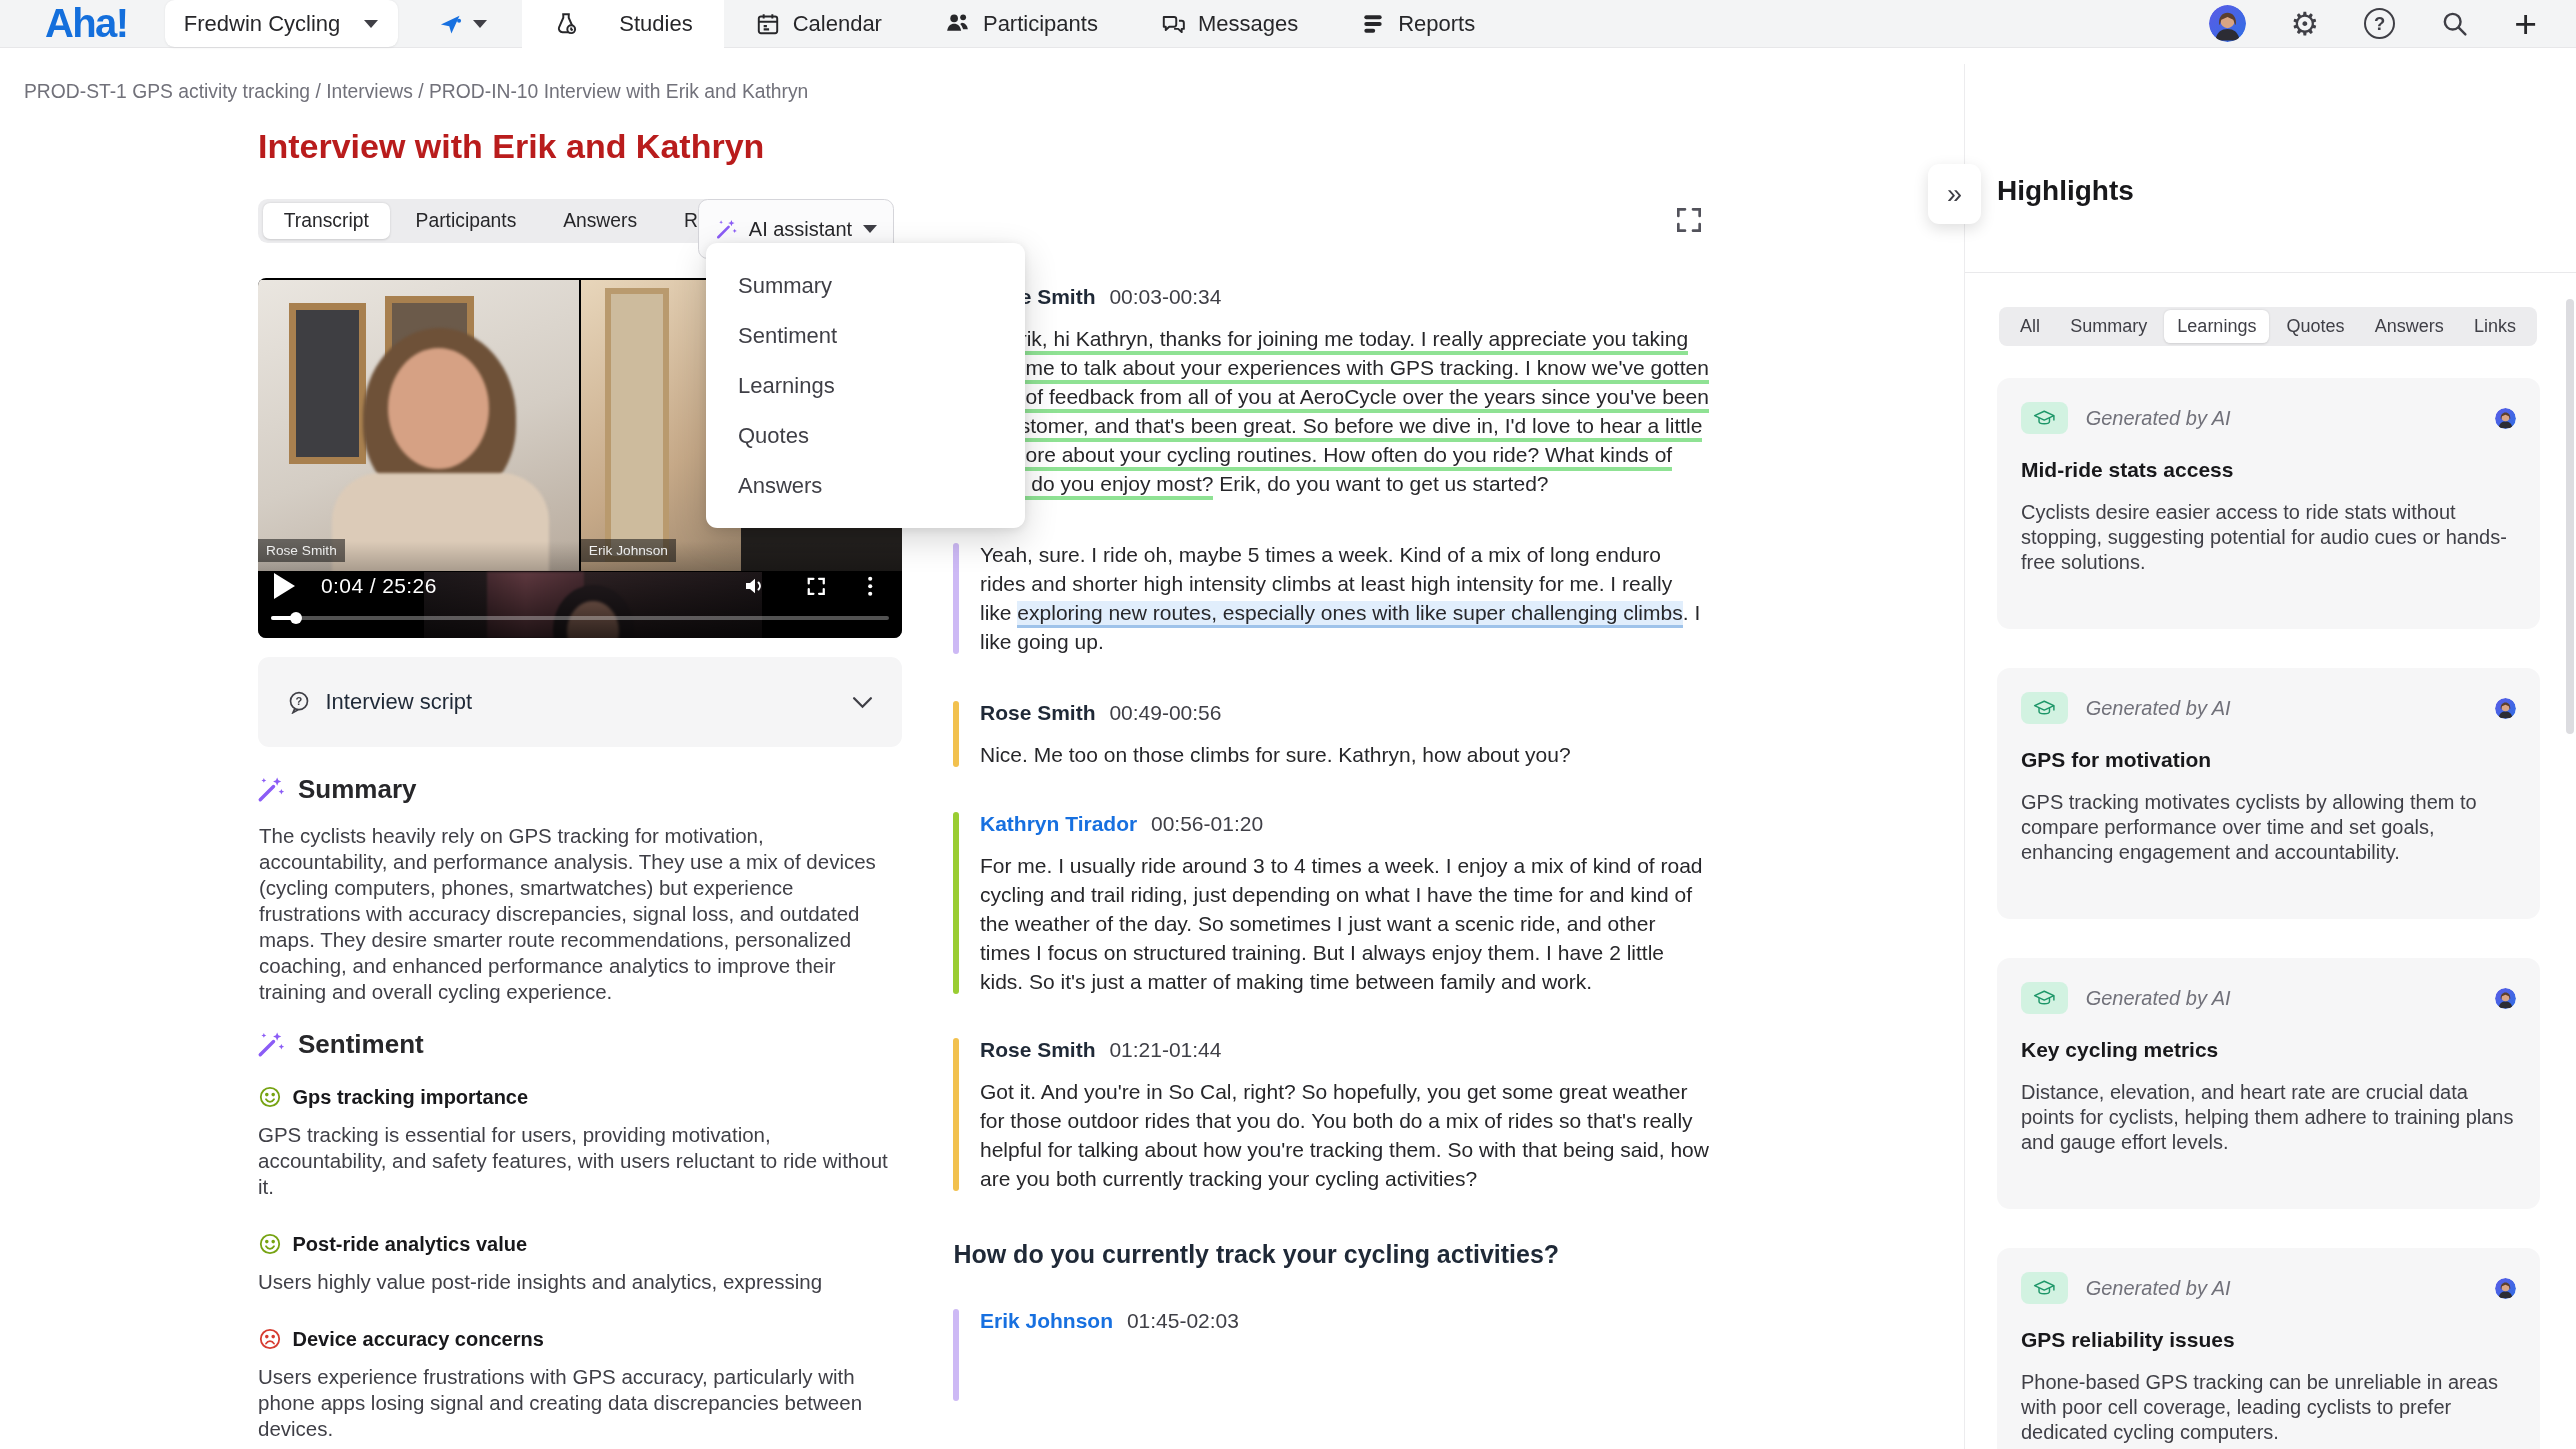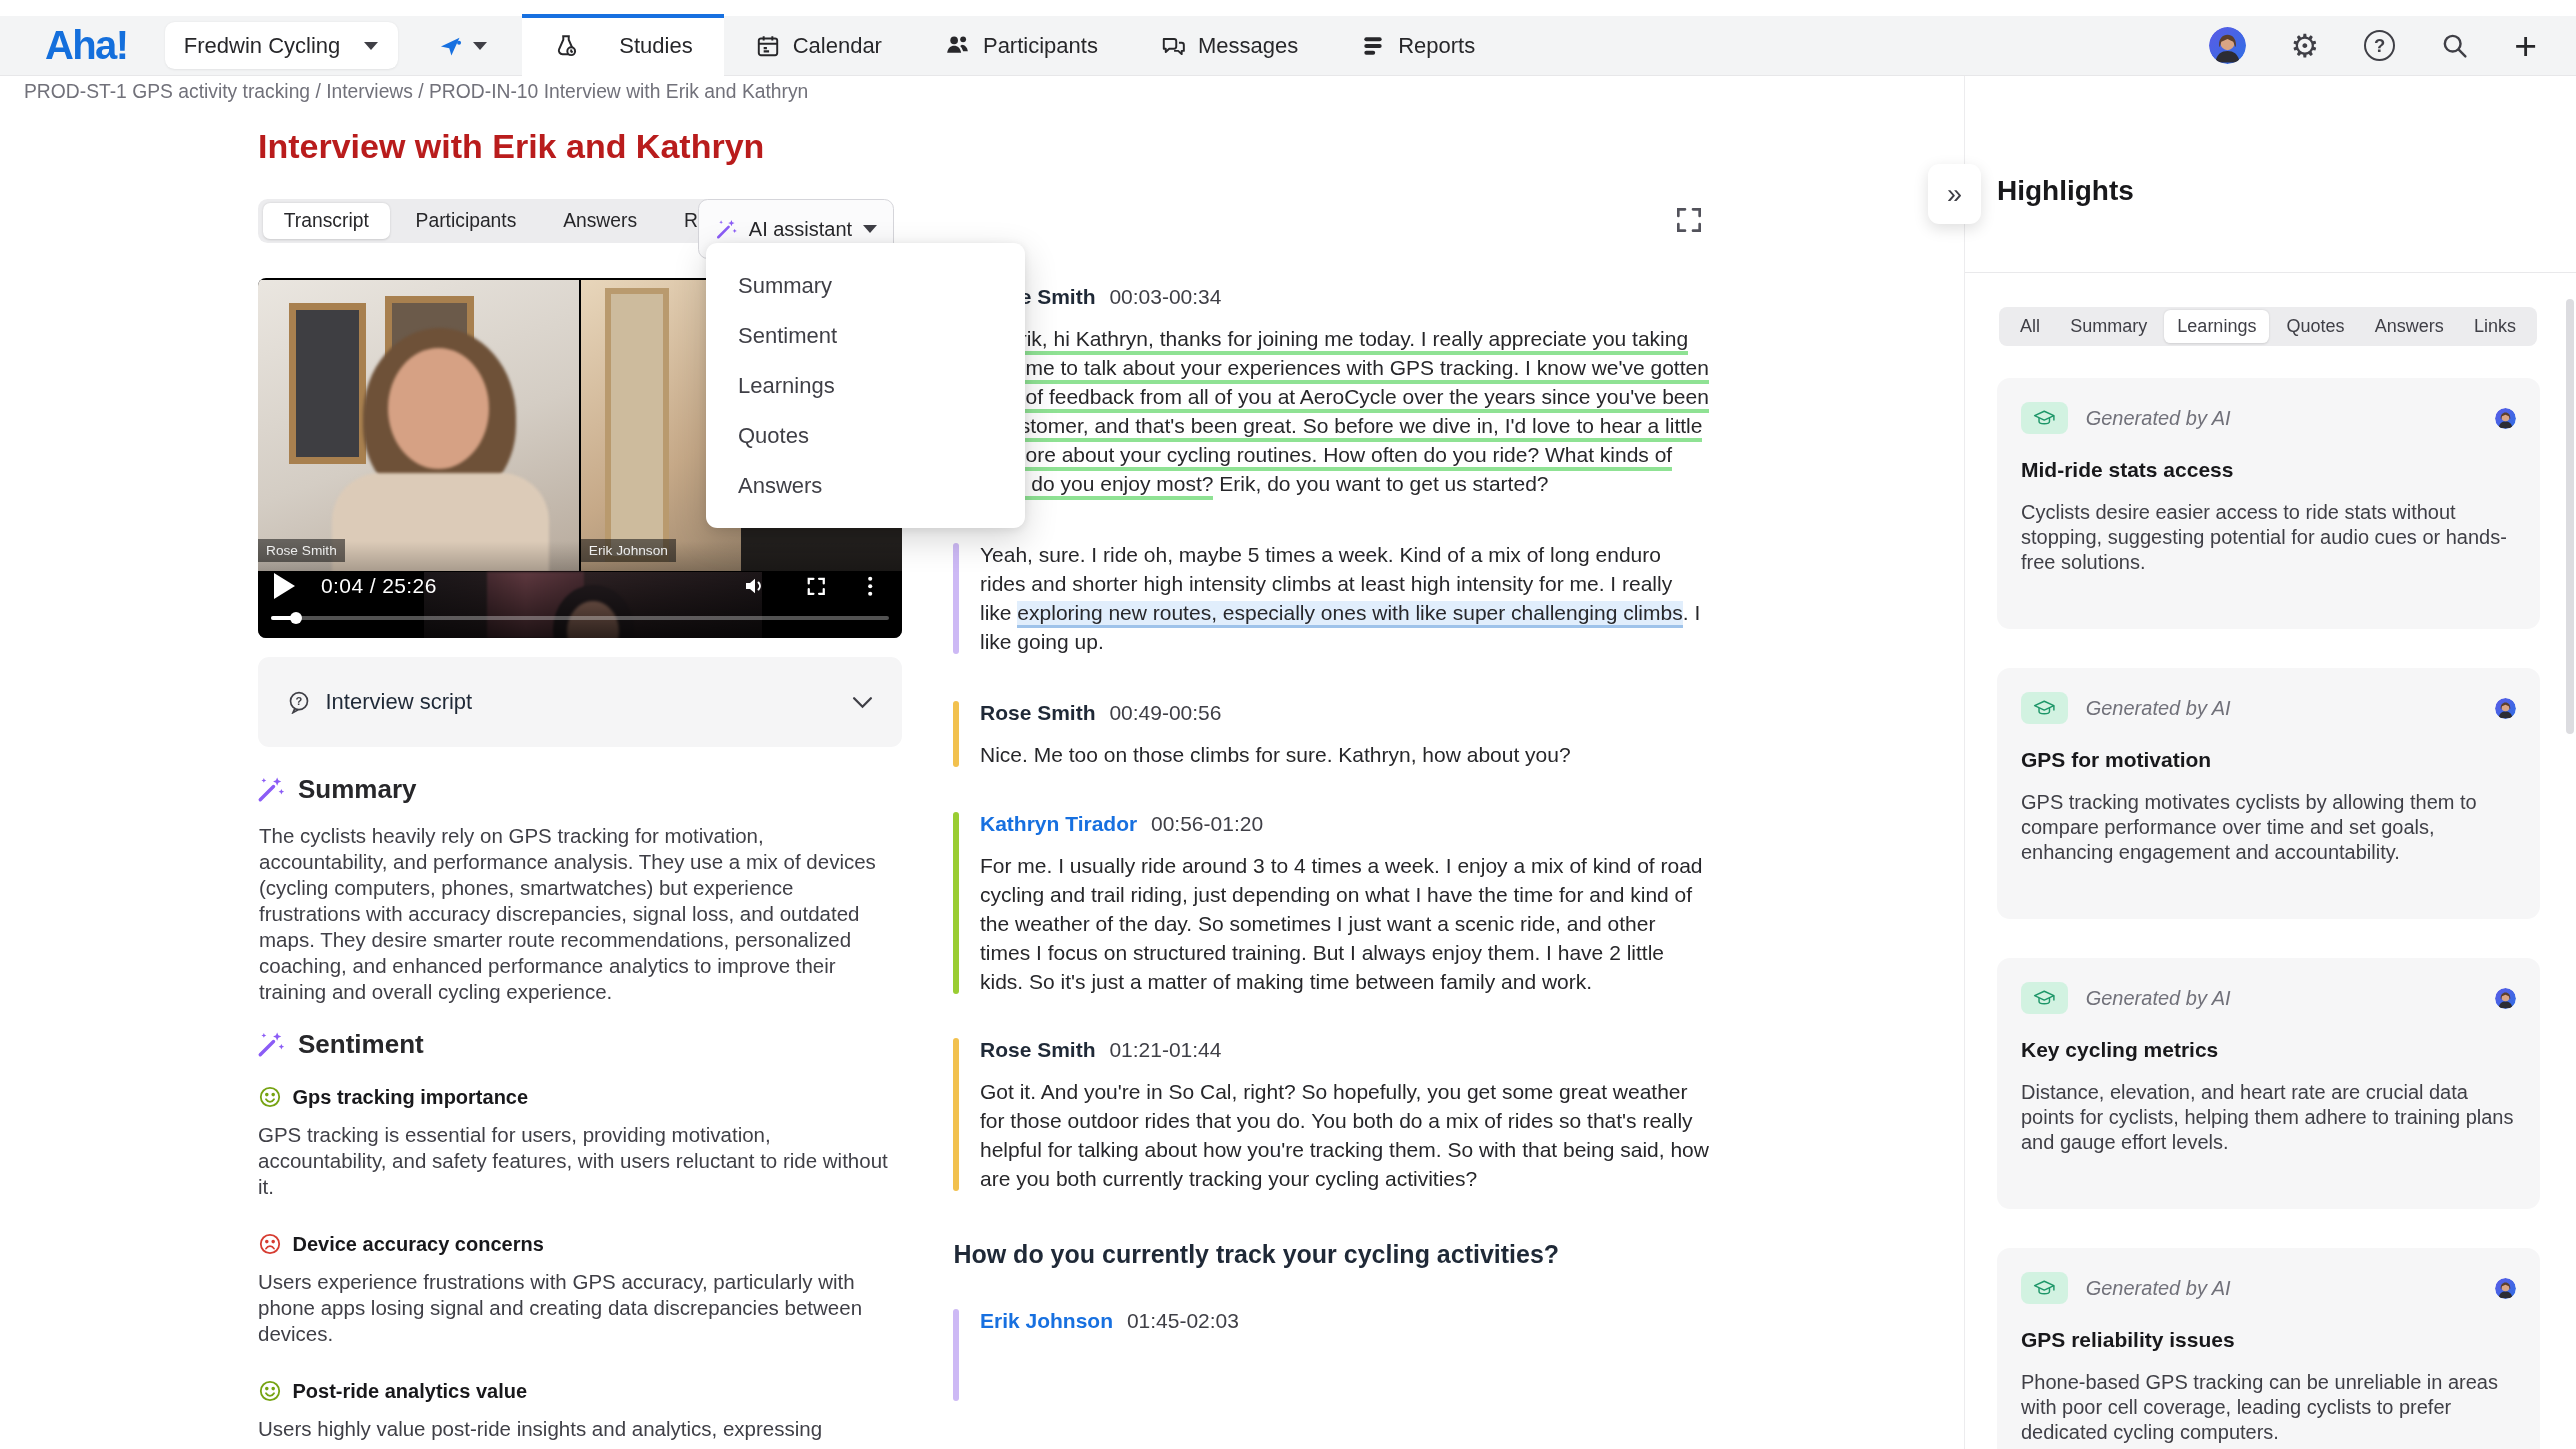--- a/index.html
+++ b/index.html
@@ -1,21 +1,21 @@
 <!DOCTYPE html>
 <html style="font-size:13px"><head>
 <meta charset="utf-8">
 <style>
   * { margin:0; padding:0; box-sizing:border-box; }
   html,body { width:2576px; height:1449px; }
   body { font-family:"Liberation Sans", sans-serif; background:#ffffff; overflow:hidden; }
   #app { position:relative; width:2576px; height:1449px; background:#ffffff; overflow:hidden; }
 
   
-  .navbar { position:absolute; top:16px; left:0; right:0; height:60px; background:#f3f4f5;
+  .navbar { position:absolute; top:0; left:0; right:0; height:48px; background:#f3f4f5;
             border-bottom:0.8px solid #e7e7e9; display:flex; align-items:center; z-index:60; }
   .logo { margin-left:45px; font-size:40px; font-weight:800; color:#146fdc; letter-spacing:-1.6px; cursor:pointer; }
   .ws-btn { margin-left:37px; background:#fff; border-radius:9.7px; height:47px; padding:0 19.3px;
             display:flex; align-items:center; gap:24px; font-size:22px; color:#27272a;
             box-shadow:0 0.8px 2.4px rgba(0,0,0,.07); cursor:pointer; }
   .caret { width:0; height:0; border-left:7.2px solid transparent; border-right:7.2px solid transparent;
            border-top:8.9px solid #3f3f46; }
   .nav-plane { margin-left:39px; display:flex; align-items:center; gap:9.7px; cursor:pointer; }
   .tabs { display:flex; margin-left:35px; height:64px; }
   .tab { display:flex; align-items:center; gap:12px; padding:0 31px; font-size:22px; color:#27272a; cursor:pointer; }
@@ -362,41 +362,41 @@
             <circle cx="8.8" cy="9.6" r="0.9" fill="#76a312"></circle>
             <circle cx="15.2" cy="9.6" r="0.9" fill="#76a312"></circle>
           <path d="M8 14.3c1 1.7 2.4 2.5 4 2.5s3-.8 4-2.5" stroke-linecap="round"></path>
         </svg>
         <span class="tt">Gps tracking importance</span>
       </div>
       <p>GPS tracking is essential for users, providing motivation, accountability, and safety features, with users reluctant to ride without it.</p>
     </div>
     <div class="sent-item">
       <div class="row">
+        <svg width="24" height="24" viewBox="0 0 24 24" fill="none" stroke="#76a312" stroke-width="1.8">
+          <circle cx="12" cy="12" r="9.2"></circle>
+            <circle cx="8.8" cy="9.6" r="0.9" fill="#76a312"></circle>
+            <circle cx="15.2" cy="9.6" r="0.9" fill="#76a312"></circle>
+          <path d="M8 14.3c1 1.7 2.4 2.5 4 2.5s3-.8 4-2.5" stroke-linecap="round"></path>
+        </svg>
+        <span class="tt">Post-ride analytics value</span>
+      </div>
+      <p>Users highly value post-ride insights and analytics, expressing</p>
+    </div>
+    <div class="sent-item">
+      <div class="row">
         <svg width="24" height="24" viewBox="0 0 24 24" fill="none" stroke="#d63c31" stroke-width="1.8">
           <circle cx="12" cy="12" r="9.2"></circle>
             <circle cx="8.8" cy="9.6" r="0.9" fill="#d63c31"></circle>
             <circle cx="15.2" cy="9.6" r="0.9" fill="#d63c31"></circle>
           <path d="M8 16.6c1-1.7 2.4-2.5 4-2.5s3 .8 4 2.5" stroke-linecap="round"></path>
         </svg>
         <span class="tt">Device accuracy concerns</span>
       </div>
       <p>Users experience frustrations with GPS accuracy, particularly with phone apps losing signal and creating data discrepancies between devices.</p>
-    </div>
-    <div class="sent-item">
-      <div class="row">
-        <svg width="24" height="24" viewBox="0 0 24 24" fill="none" stroke="#76a312" stroke-width="1.8">
-          <circle cx="12" cy="12" r="9.2"></circle>
-            <circle cx="8.8" cy="9.6" r="0.9" fill="#76a312"></circle>
-            <circle cx="15.2" cy="9.6" r="0.9" fill="#76a312"></circle>
-          <path d="M8 14.3c1 1.7 2.4 2.5 4 2.5s3-.8 4-2.5" stroke-linecap="round"></path>
-        </svg>
-        <span class="tt">Post-ride analytics value</span>
-      </div>
-      <p>Users highly value post-ride insights and analytics, expressing</p>
     </div>
   </div>
 
   <div class="transcript">
 
     <div class="tblock mb1">
       <div class="bar" style="background:#f2c14e"></div>
       <div class="thead">
         <span class="speaker">Rose Smith</span>
         <span class="time">00:03-00:34</span>

